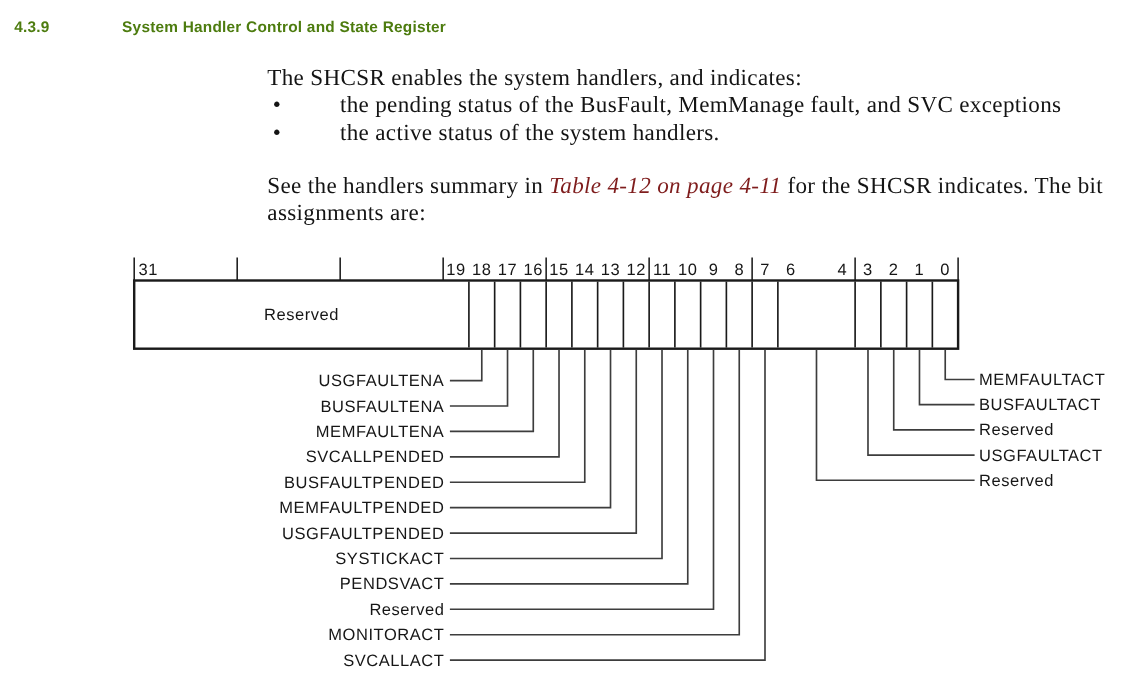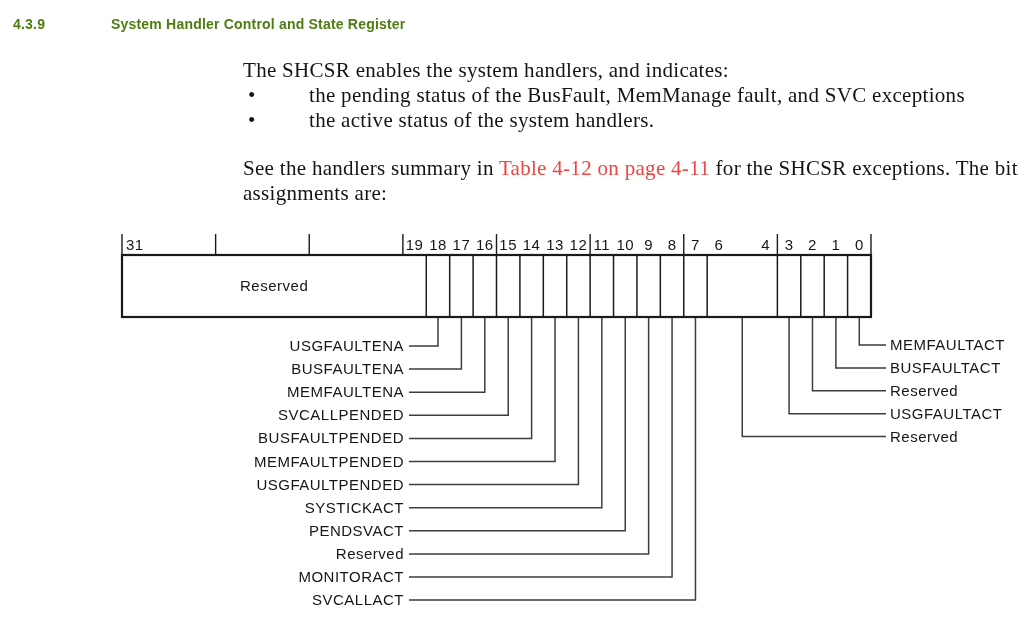--- a/index.html
+++ b/index.html
@@ -6,41 +6,41 @@
   body{
     width:1024px;height:618px;position:relative;background:#ffffff;
     font-family:"Liberation Serif", serif;color:#151515;overflow:hidden;
   }
   .abs{position:absolute;white-space:nowrap;}
   .heading{
     font-family:"Liberation Sans", sans-serif;
     font-weight:bold;font-size:14px;color:#4d7c0f;letter-spacing:0.2px;
   }
   .body-text{font-size:21px;letter-spacing:0.3px;color:#141414;}
-  .doc-link{color:#ef4444;text-decoration:none;cursor:pointer;}
+  .doc-link{color:#7f1d1d;text-decoration:none;cursor:pointer;font-style:italic;}
   #diagram-svg{position:absolute;left:0;top:0;}
   #diagram-svg text{
     font-family:"Liberation Sans", sans-serif;font-size:15px;fill:#161616;letter-spacing:0.5px;
   }
 </style>
 </head>
 <body>
 
 <div class="abs heading" style="left:13px;top:16px;">4.3.9</div>
 <div class="abs heading" style="left:111px;top:16px;text-align:right;">System Handler Control and State Register</div>
 
 <div class="abs body-text" style="left:243px;top:58px;">The SHCSR enables the system handlers, and indicates:</div>
 
 <div class="abs body-text" style="left:248px;top:83px;">•</div>
 <div class="abs body-text" style="left:309px;top:83px;">the pending status of the BusFault, MemManage fault, and SVC exceptions</div>
 <div class="abs body-text" style="left:248px;top:108px;">•</div>
 <div class="abs body-text" style="left:297px;top:108px;margin-left:12px;">the active status of the system handlers.</div>
 
 <div class="abs body-text" style="left:243px;top:156px;">
-  <span>See the handlers summary in </span><span class="doc-link">Table 4-12 on page 4-11</span><span> for the SHCSR exceptions. The bit</span>
+  <span>See the handlers summary in </span><span class="doc-link">Table 4-12 on page 4-11</span><span> for the SHCSR indicates. The bit</span>
 </div>
 <div class="abs body-text" style="left:243px;top:181px;">assignments are:</div>
 
 <svg id="diagram-svg" width="1024" height="618" viewBox="0 0 1024 618">
     <line x1="122" y1="234" x2="122" y2="255" stroke="#1a1a1a" stroke-width="1.4"></line>
     <line x1="215.625" y1="234" x2="215.625" y2="255" stroke="#1a1a1a" stroke-width="1.4"></line>
     <line x1="309.25" y1="234" x2="309.25" y2="255" stroke="#1a1a1a" stroke-width="1.4"></line>
     <line x1="402.875" y1="234" x2="402.875" y2="255" stroke="#1a1a1a" stroke-width="1.4"></line>
     <line x1="496.5" y1="234" x2="496.5" y2="255" stroke="#1a1a1a" stroke-width="1.4"></line>
     <line x1="590.125" y1="234" x2="590.125" y2="255" stroke="#1a1a1a" stroke-width="1.4"></line>

